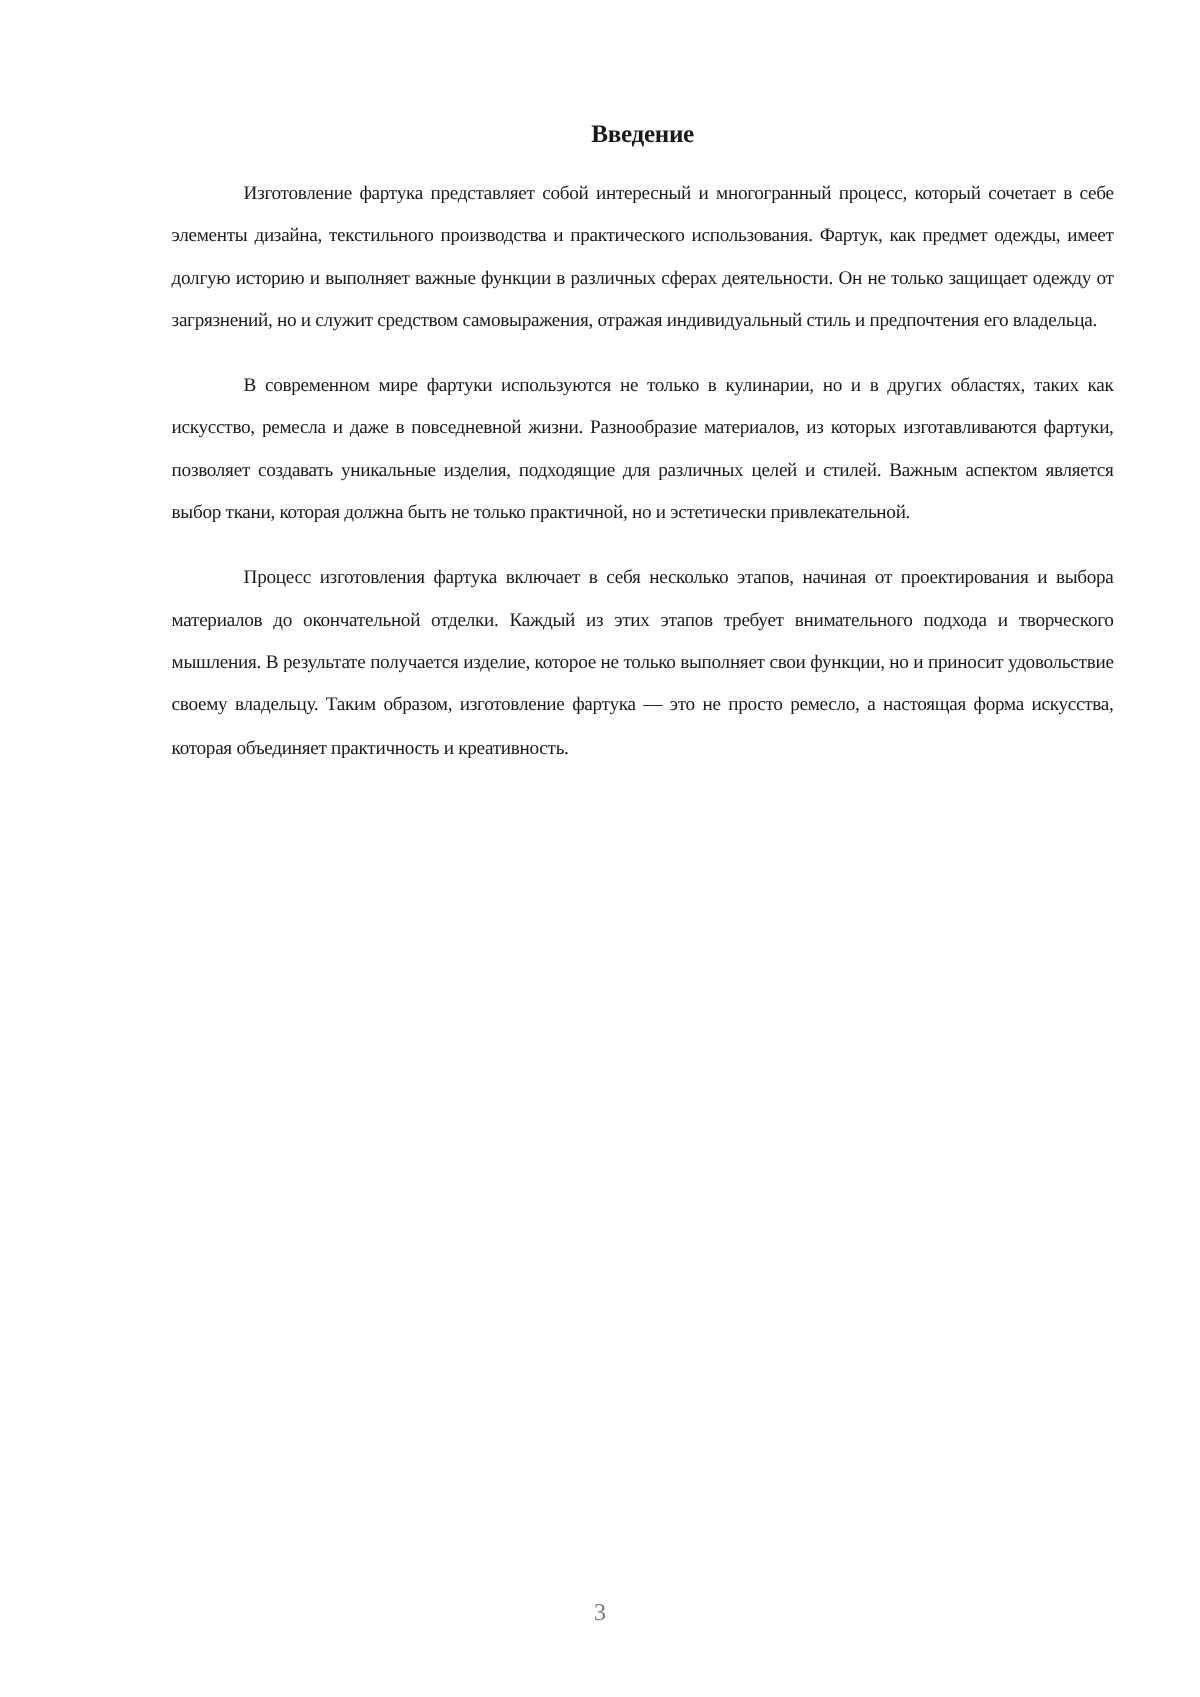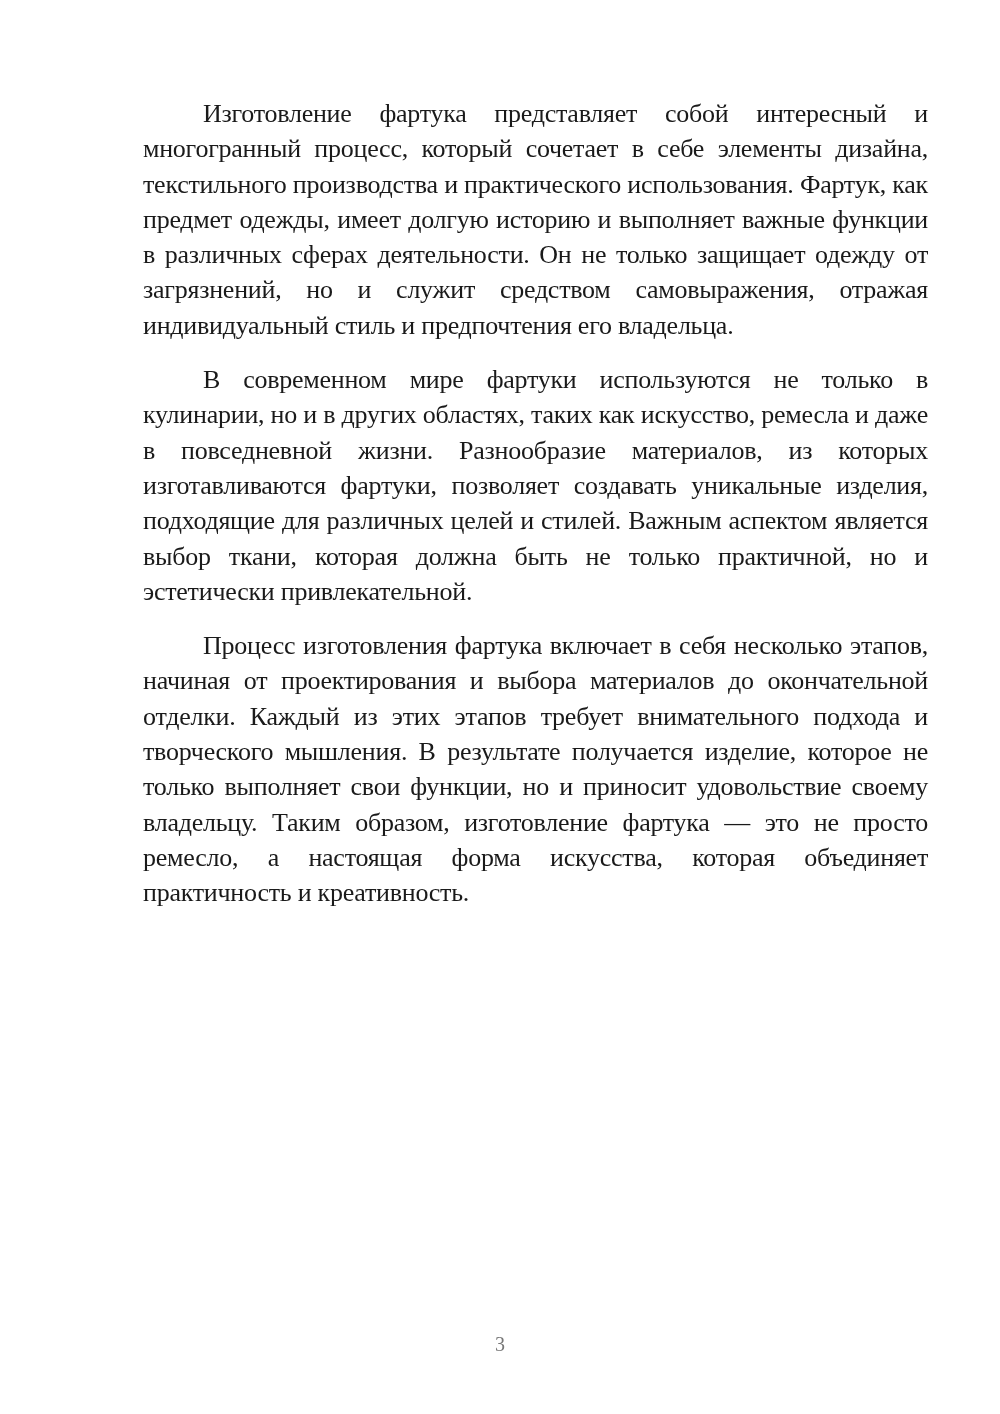--- a/index.html
+++ b/index.html
@@ -23,21 +23,21 @@
     }
     .title {
       text-align: center;
       font-weight: bold;
       font-size: 21px;
       line-height: 30px;
       margin: 0 0 18px 0;
       letter-spacing: -0.3px;
     }
     .para {
-      font-size: 26px;
+      font-size: 16px;
       line-height: 35.3px;
       text-align: justify;
       text-indent: 60px;
       margin: 0 0 19px 0;
       letter-spacing: -0.25px;
       word-spacing: 0px;
       font-family: Liberation Serif, serif;
     }
     .page-number {
       position: absolute;
@@ -47,18 +47,19 @@
       text-align: center;
       font-size: 20px;
       color: #777777;
       font-family: "Liberation Serif", "DejaVu Serif", serif;
     }
   </style>
 </head>
 <body>
 
 <div class="page">
+  <h1 class="title">Введение</h1>
   <p class="para">Изготовление фартука представляет собой интересный и многогранный процесс, который сочетает в себе элементы дизайна, текстильного производства и практического использования. Фартук, как предмет одежды, имеет долгую историю и выполняет важные функции в различных сферах деятельности. Он не только защищает одежду от загрязнений, но и служит средством самовыражения, отражая индивидуальный стиль и предпочтения его владельца.</p>
   <p class="para">В современном мире фартуки используются не только в кулинарии, но и в других областях, таких как искусство, ремесла и даже в повседневной жизни. Разнообразие материалов, из которых изготавливаются фартуки, позволяет создавать уникальные изделия, подходящие для различных целей и стилей. Важным аспектом является выбор ткани, которая должна быть не только практичной, но и эстетически привлекательной.</p>
   <p class="para">Процесс изготовления фартука включает в себя несколько этапов, начиная от проектирования и выбора материалов до окончательной отделки. Каждый из этих этапов требует внимательного подхода и творческого мышления. В результате получается изделие, которое не только выполняет свои функции, но и приносит удовольствие своему владельцу. Таким образом, изготовление фартука — это не просто ремесло, а настоящая форма искусства, которая объединяет практичность и креативность.</p>
 </div>
 
 <div class="page-number">3</div>
 
 </body></html>

